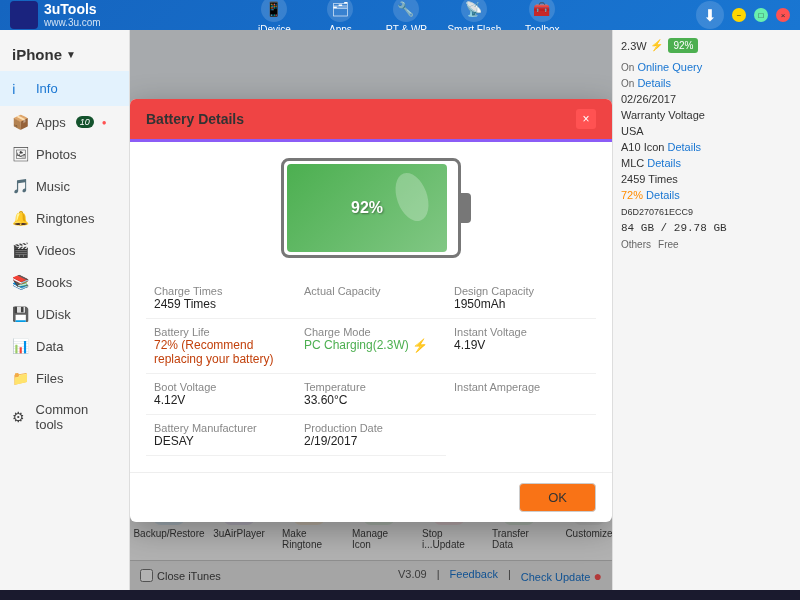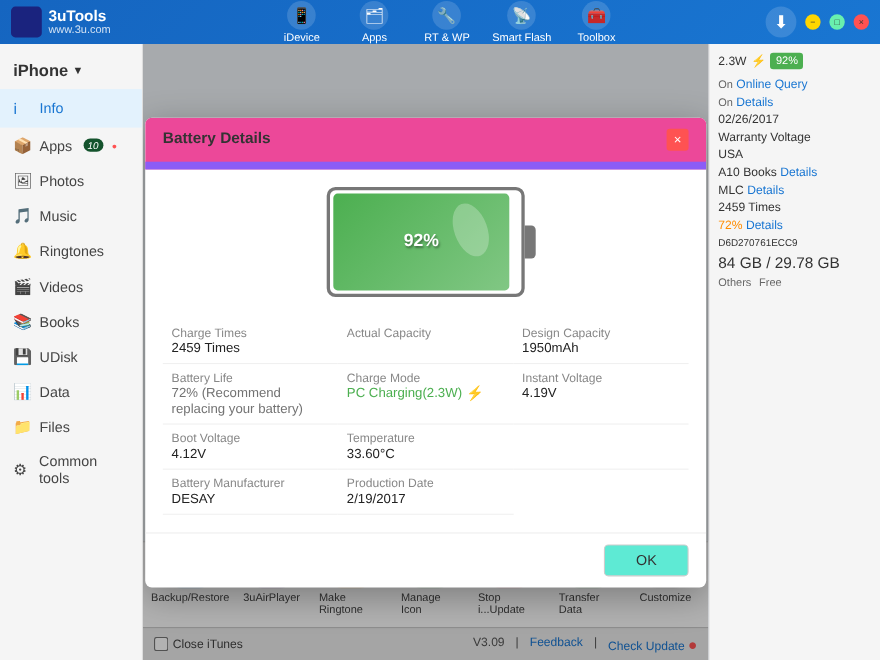--- a/index.html
+++ b/index.html
@@ -6,21 +6,21 @@
     body {
       width: 800px;
       height: 600px;
       overflow: hidden;
       font-family: 'Segoe UI', Arial, sans-serif;
       background: #1a1a2e;
     }
 
     
     .title-bar {
-      height: 40px;
+      height: 30px;
       background: linear-gradient(135deg, #1565c0, #1976d2);
       display: flex;
       align-items: center;
       padding: 0 10px;
       color: white;
       gap: 32px;
     }
     .title-bar-logo {
       display: flex;
       align-items: center;
@@ -115,21 +115,21 @@
     
     .content-area {
       flex: 1;
       background: #f0f4f8;
       position: relative;
       overflow: hidden;
     }
 
     
     .right-panel {
-      width: 156px;
+      width: 188px;
       background: #f5f5f5;
       border-left: 1px solid #ddd;
       font-size: 11px;
       color: #333;
       padding: 8px;
       overflow: hidden;
     }
     .right-panel .rp-row { margin-bottom: 4px; }
     .rp-label { color: #666; font-size: 10px; }
     .rp-value { color: #333; font-size: 11px; font-weight: 500; }
@@ -199,24 +199,24 @@
       z-index: 100;
     }
     .modal {
       background: white;
       border-radius: 6px;
       width: 510px;
       box-shadow: 0 8px 32px rgba(0,0,0,0.3);
       overflow: hidden;
     }
     .modal-header {
-      background: #ec4899;
+      background: #ef4444;
       padding: 10px 16px;
-      display: flex; justify-content: space-between;
-      border-bottom: 7px solid #8b5cf6;
+      display: flex; align-items: center; justify-content: space-between;
+      border-bottom: 3px solid #8b5cf6;
     }
     .modal-title {
       font-size: 14px; font-weight: 600; color: #333;
     }
     .modal-close {
       width: 20px; height: 20px;
       background: #ff5252; border-radius: 3px;
       display: flex; align-items: center; justify-content: center;
       color: white; font-size: 12px; cursor: pointer;
     }
@@ -276,33 +276,33 @@
     .data-cell {
       padding: 7px 8px;
       border-bottom: 1px solid #f0f0f0;
     }
     .data-label {
       color: #888; font-size: 11px;
     }
     .data-value {
       color: #222; font-size: 12px; font-weight: 500;
     }
-    .data-value.orange { color: #737373; }
+    .data-value.orange { color: #c2410c; }
     .charge-mode-val {
       display: flex; align-items: center; gap: 4px; color: #4caf50;
     }
     .bolt { color: #4caf50; font-size: 13px; }
 
     .modal-footer {
       padding: 10px 16px;
       display: flex; justify-content: flex-end;
       border-top: 1px solid #eee;
     }
     .ok-btn {
-      background: #5eead4;
+      background: #f97316;
       border: 1px solid #ccc;
       border-radius: 4px;
       padding: 6px 28px;
       font-size: 13px;
       cursor: pointer;
       color: #333;
       text-align: center;
     }
   </style>
 </head>
@@ -507,20 +507,21 @@
             <div class="data-cell">
               <div class="data-label">Boot Voltage</div>
               <div class="data-value">4.12V</div>
             </div>
 
             <div class="data-cell">
               <div class="data-label">Temperature</div>
               <div class="data-value">33.60°C</div>
             </div>
             <div class="data-cell">
+              <div class="data-label">Instant Amperage</div>
             </div>
 
             <div class="data-cell">
               <div class="data-label">Battery Manufacturer</div>
               <div class="data-value">DESAY</div>
             </div>
             <div class="data-cell">
               <div class="data-label">Production Date</div>
               <div class="data-value">2/19/2017</div>
             </div>
@@ -553,39 +554,39 @@
     <div class="rp-row">
       <span class="rp-value">02/26/2017</span>
     </div>
     <div class="rp-row">
       <span class="rp-value">Warranty Voltage</span>
     </div>
     <div class="rp-row">
       <span class="rp-value">USA</span>
     </div>
     <div class="rp-row">
-      <span class="rp-value">A10 Books</span>
+      <span class="rp-value">A10 Icon</span>
       <span class="rp-link">Details</span>
     </div>
     <div class="rp-row">
       <span class="rp-value">MLC</span>
       <span class="rp-link">Details</span>
     </div>
     <div class="rp-row">
       <span class="rp-value">2459 Times</span>
     </div>
     <div class="rp-row">
       <span class="rp-value" style="color:#ff8c00;">72%</span>
       <span class="rp-link">Details</span>
     </div>
     <div class="rp-row">
       <span class="rp-value" style="font-size:9px;">D6D270761ECC9</span>
     </div>
     <div class="rp-row">
-      <span class="rp-value" style="font-size:14px;">84 GB / 29.78 GB</span>
+      <span class="rp-value" style="font-size:11px;font-family:Liberation Mono, monospace;">84 GB / 29.78 GB</span>
     </div>
     <div class="rp-row">
       <span class="rp-label">Others</span>
       <span class="rp-label" style="margin-left:4px;">Free</span>
     </div>
   </div>
 
 </div>
 
 </body></html>

